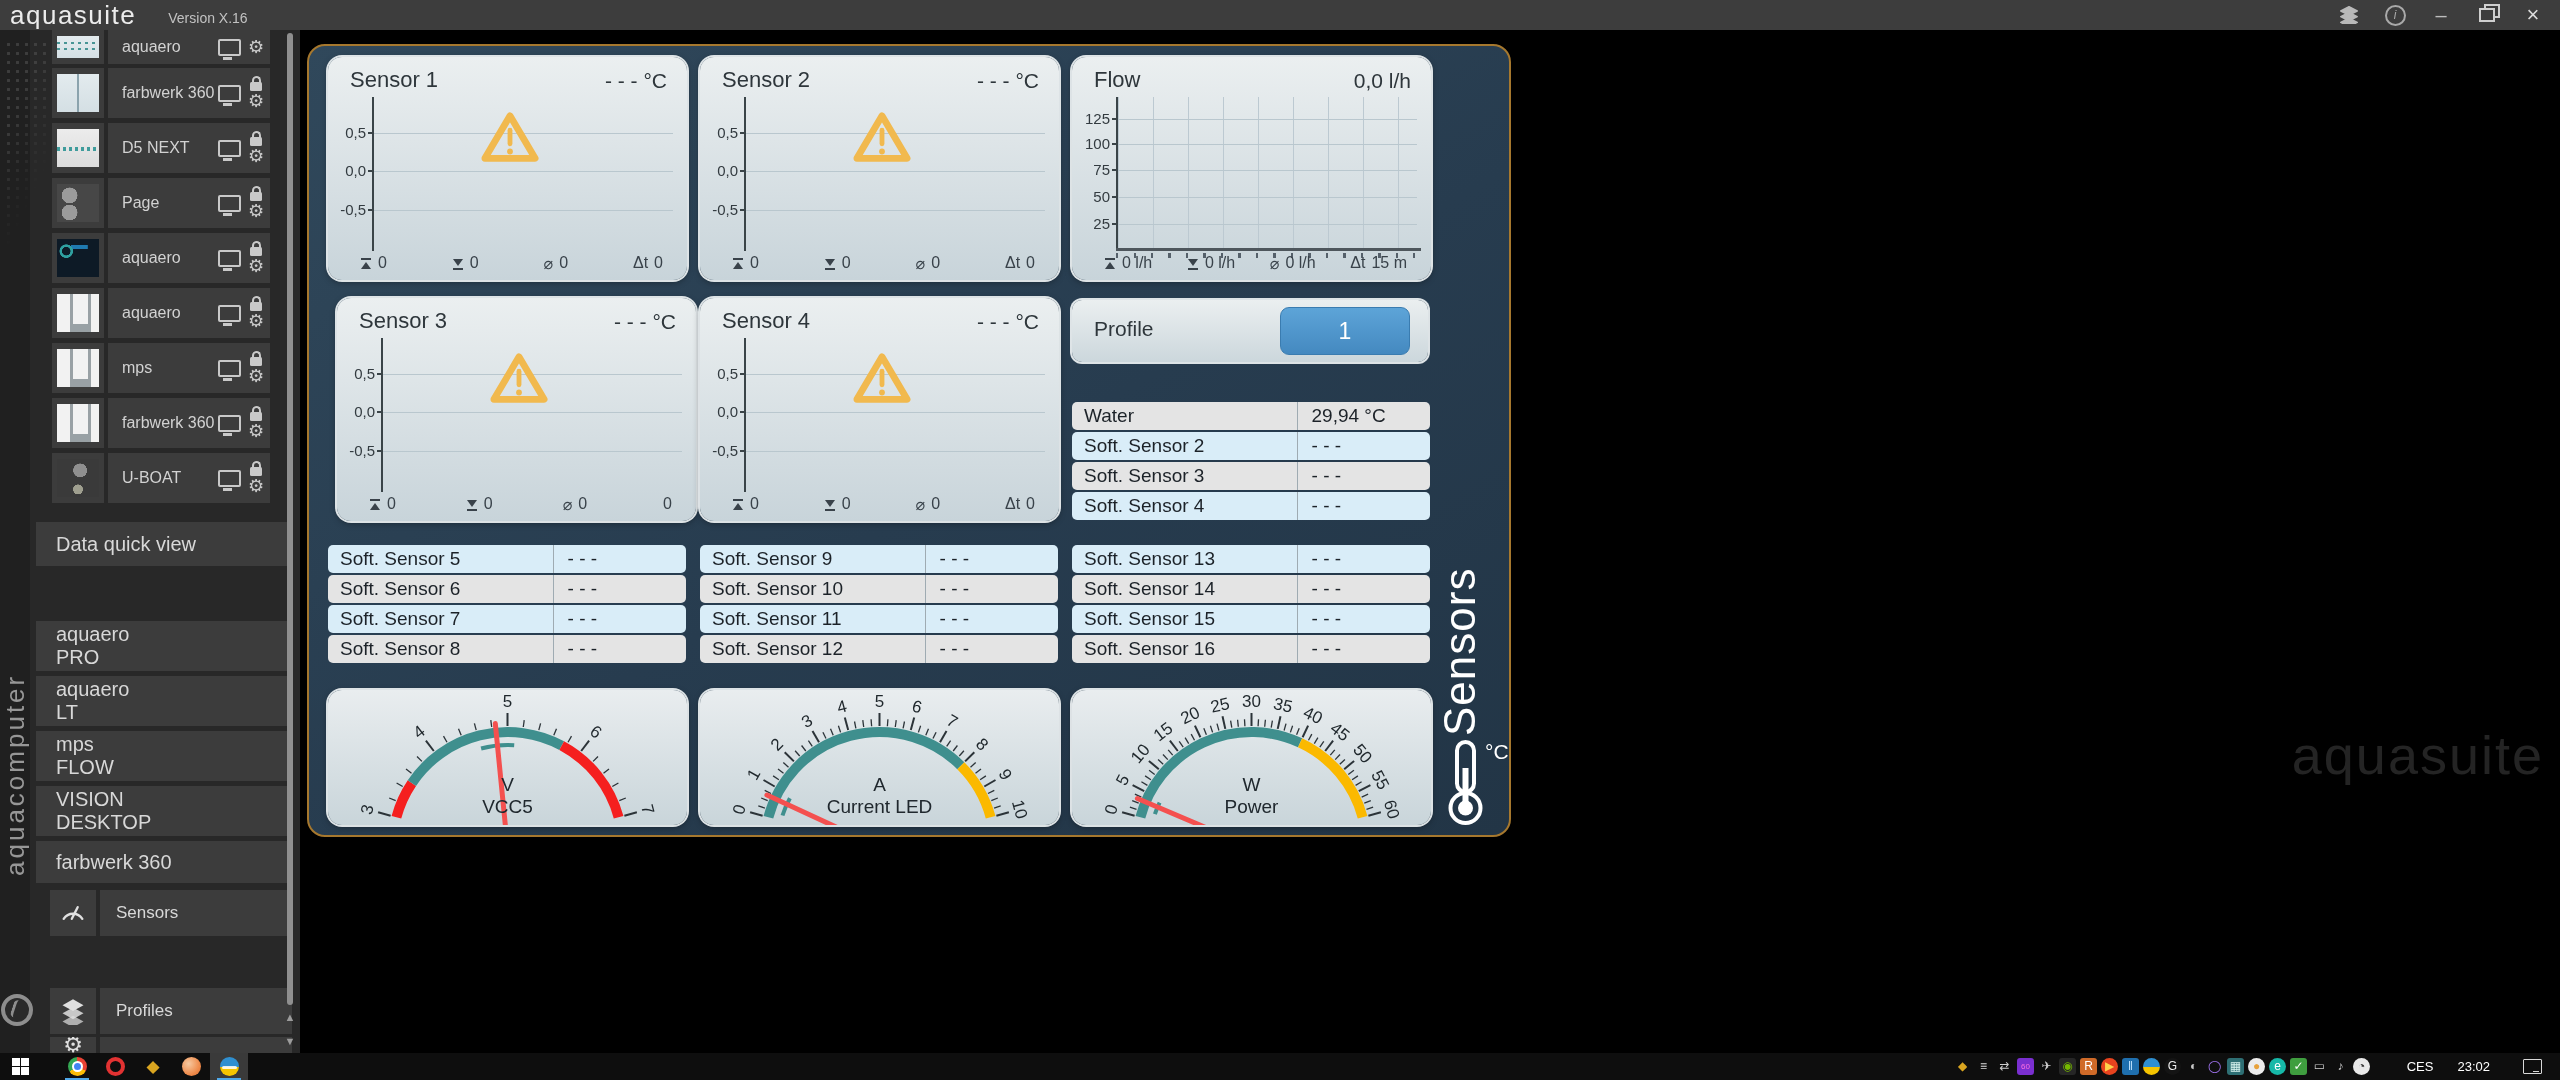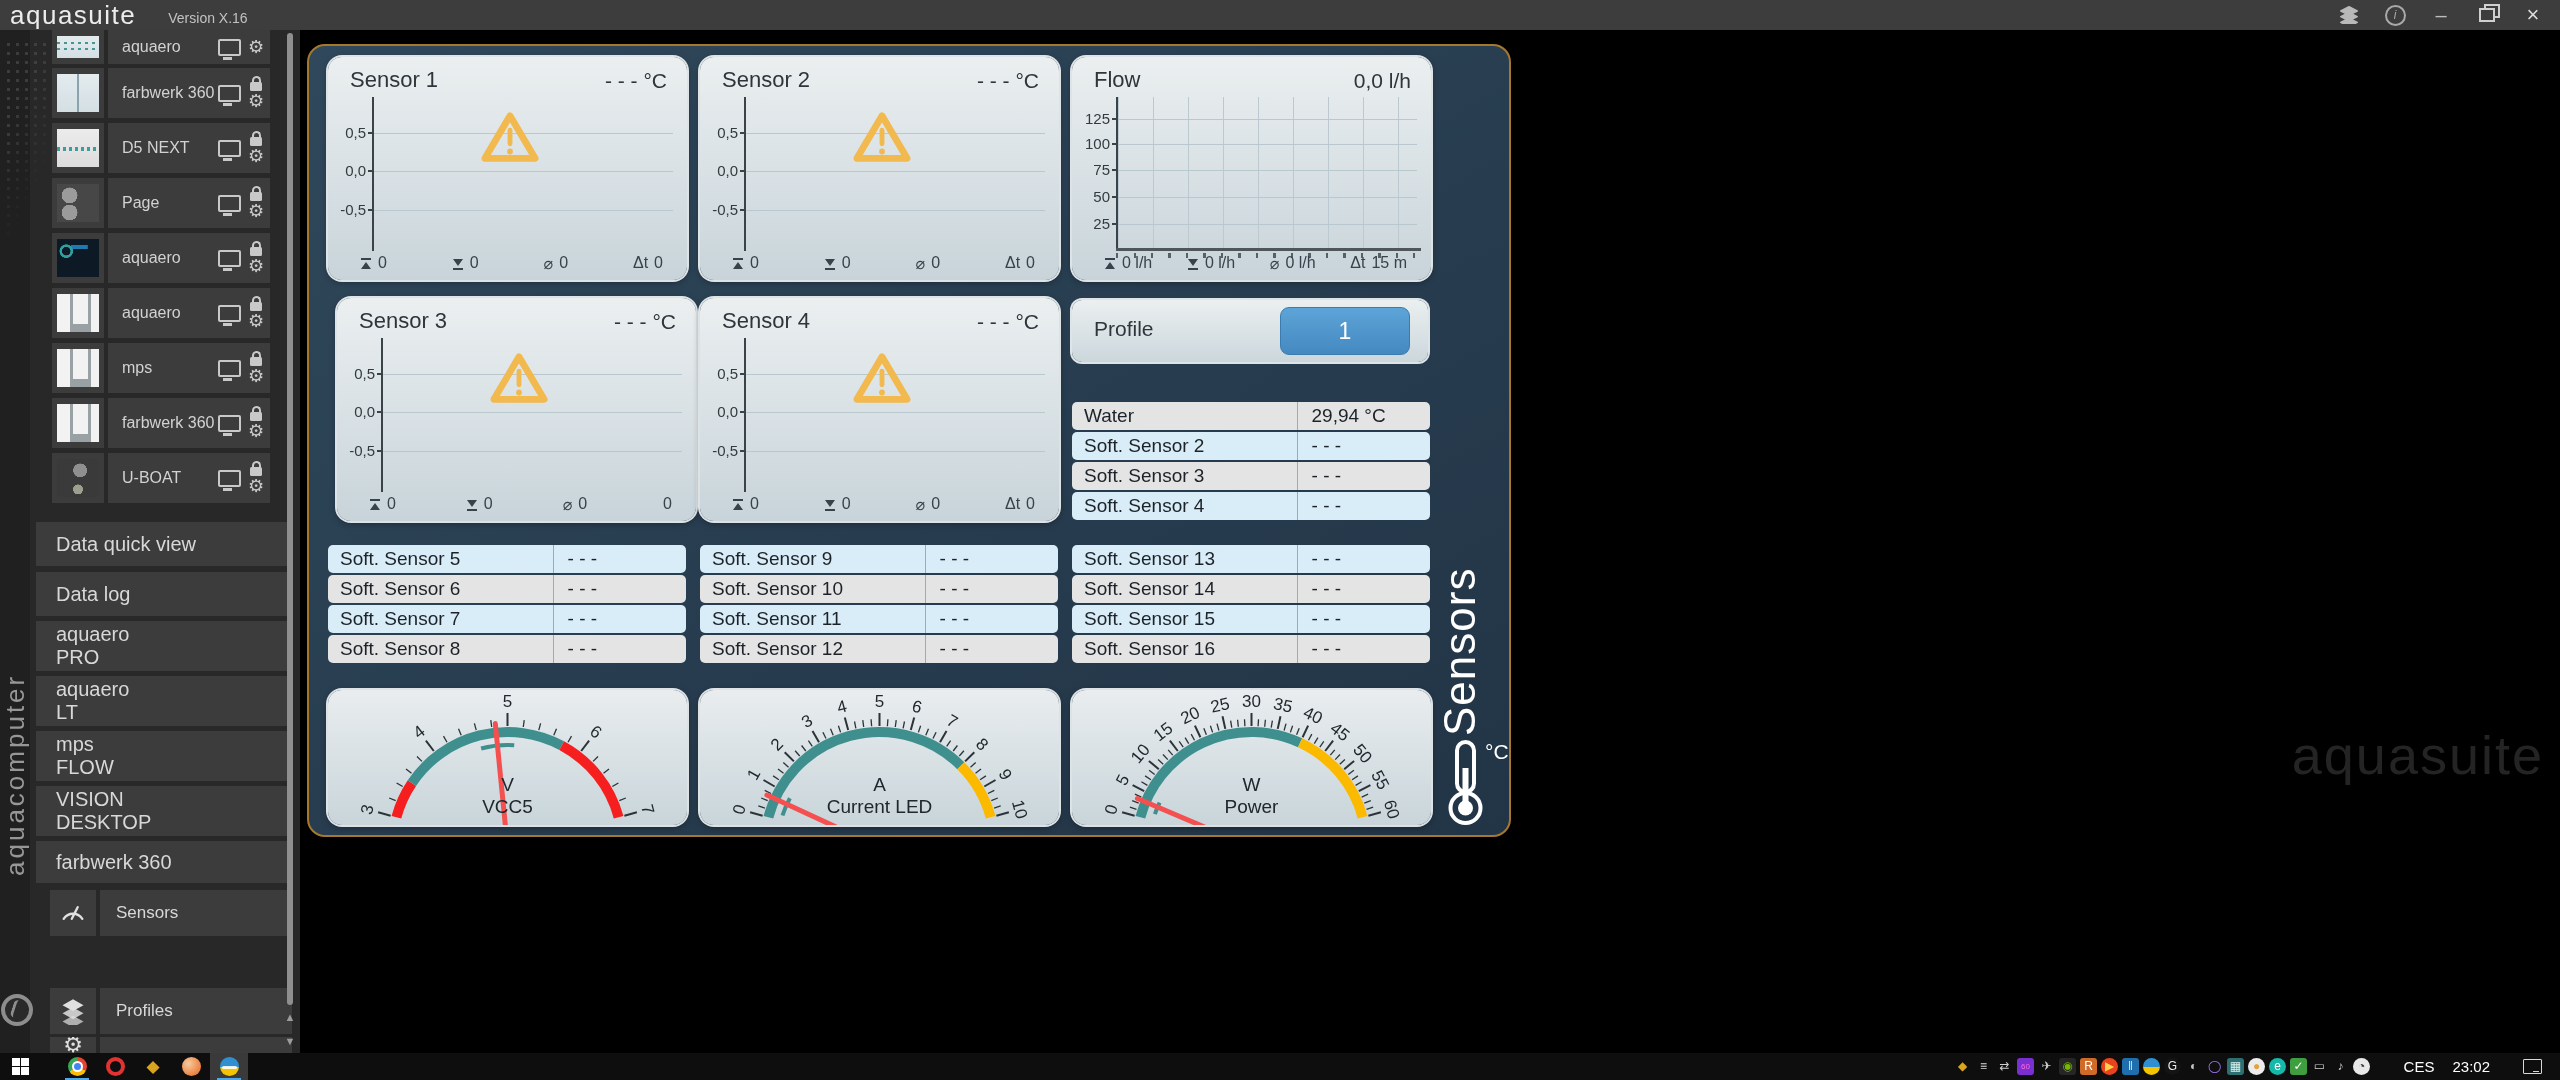--- a/index.html
+++ b/index.html
@@ -143,21 +143,21 @@
   .appico.chrome::after{content:"";position:absolute;inset:4px;border-radius:50%;background:#4285f4;border:2px solid #fff;}
   .appico.opera{border:4.5px solid #e23232;background:transparent;}
   .appico.gold{border-radius:0;color:#d9a520;font-size:17px;line-height:19px;}
   .appico.peach{background:radial-gradient(circle at 35% 35%,#f7c9a0,#ef8d4e 60%,#d86a2a);}
   .appico.aquasuite{background:linear-gradient(180deg,#2f8fd0 55%,#f5c400 55%);}
   .appico.aquasuite::after{content:"";position:absolute;left:2px;right:2px;top:9px;height:3px;border-radius:3px;background:#fff;opacity:.85;}
   #tray{position:absolute;right:190px;display:flex;align-items:center;gap:4px;}
   .tico{width:17px;height:17px;font-size:12px;line-height:17px;text-align:center;border-radius:3px;display:block;overflow:hidden;}
   .tico.round{border-radius:50%;}
   .tico.aquasplit{background:linear-gradient(180deg,#2f8fd0 55%,#f5c400 55%);border-radius:50%;}
-  #clockbox{position:absolute;right:70px;display:flex;align-items:flex-start;gap:18px;color:#fff;font-size:15px;}
+  #clockbox{position:absolute;right:70px;display:flex;align-items:flex-start;gap:24px;color:#fff;font-size:13px;}
   #notif{position:absolute;right:18px;width:17px;height:13px;border:1.5px solid #d8d8d8;border-radius:1px;position:absolute;}
   #notif::after{content:"";position:absolute;right:2px;bottom:1px;width:6px;height:4px;border-bottom:1.5px solid #d8d8d8;}
 </style>
 </head>
 <body>
 
 <div id="screen">
 
   <div id="titlebar">
     <span class="logo">aquasuite</span>
@@ -301,23 +301,20 @@
           <span class="lkg">
               <span class="lock"></span>
               <span class="gear">⚙</span>
             </span>
           </span>
       </div>
     </div>
 
     <div class="menu-item" style="top:492px;height:44px;">
       <span>Data quick view</span>
-      </div>
-    <div class="menu-item" style="top:542px;height:44px;">
-      <span>Data log</span>
       </div>
     <div class="menu-item" style="top:591px;height:50px;">
       <span>aquaero</span>
         <span>PRO</span>
       </div>
     <div class="menu-item" style="top:646px;height:50px;">
       <span>aquaero</span>
         <span>LT</span>
       </div>
     <div class="menu-item" style="top:701px;height:50px;">

